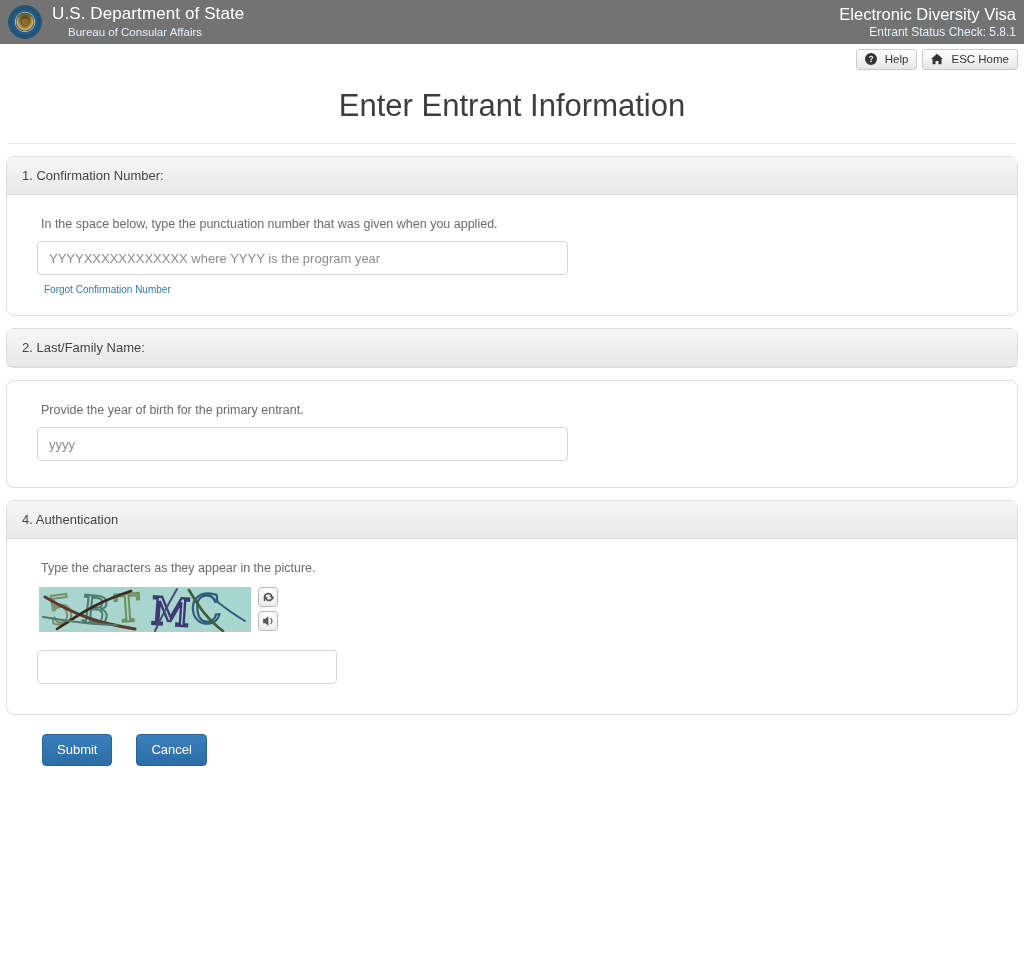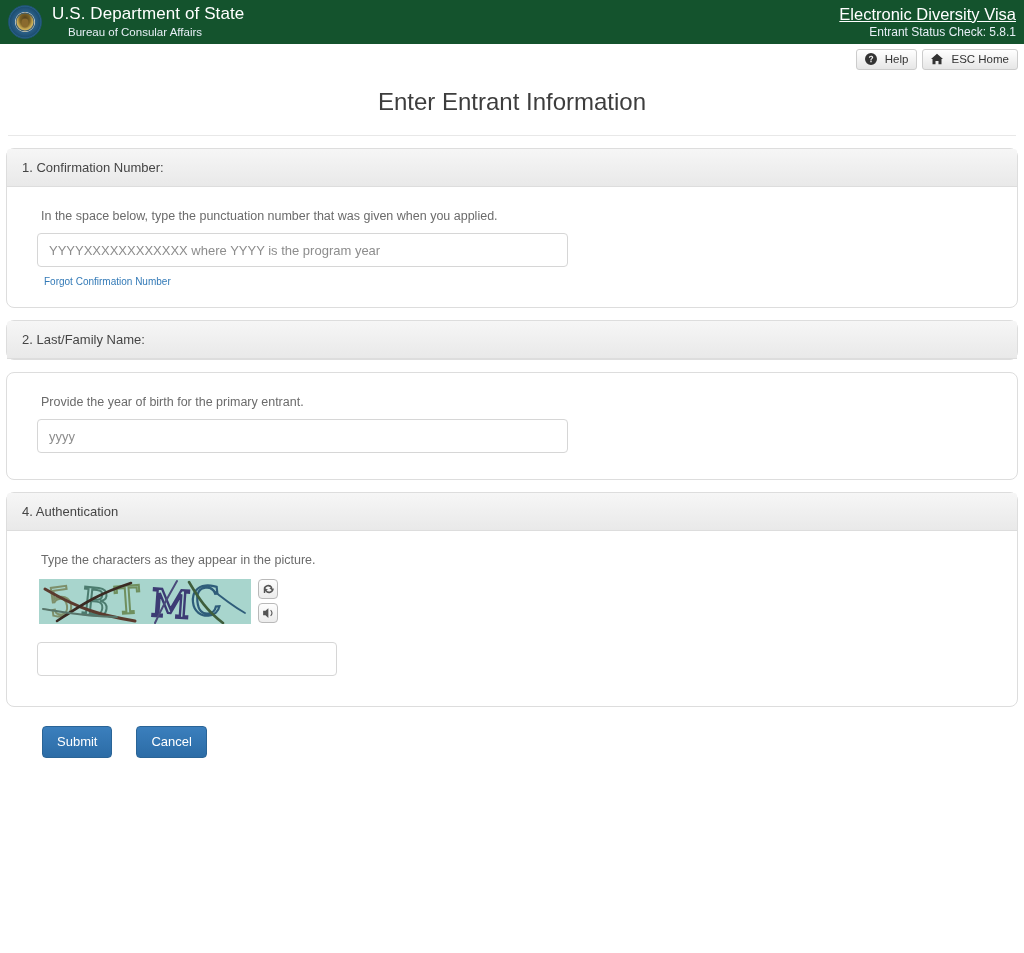--- a/index.html
+++ b/index.html
@@ -8,21 +8,21 @@
     width: 1024px; height: 953px;
     background: #ffffff;
     font-family: "Liberation Sans", sans-serif;
     color: #333;
     overflow: hidden;
   }
 
   
   .site-header {
     height: 44px;
-    background: #14532d;
+    background: #737373;
     display: flex;
     align-items: center;
     justify-content: space-between;
     padding: 0 6px 0 8px;
     position: relative;
   }
   .brand { display: flex; align-items: center; }
   .seal {
     width: 34px; height: 34px;
     border-radius: 50%;
@@ -61,21 +61,20 @@
   .brand-sub {
     color: #e7eff6;
     font-size: 11.5px;
     padding-left: 16px;
     margin-top: 2px;
   }
   .app-ident { text-align: right; line-height: 1.15; padding-right: 2px; }
   .app-title {
     color: #ffffff;
     font-size: 16.5px;
-    text-decoration: underline;
   }
   .app-version {
     color: #e7eff6;
     font-size: 12px;
     margin-top: 2px;
   }
 
   
   .utility-bar {
     height: 28px;
@@ -98,21 +97,21 @@
     cursor: pointer;
     line-height: 1.2;
     white-space: nowrap;
   }
   .ico { display: inline-block; width: 12px; height: 12px; flex: 0 0 auto; }
   .ico svg { display: block; width: 12px; height: 12px; fill: #333; }
 
   
   .page-title {
     text-align: center;
-    font-size: 24px;
+    font-size: 31px;
     font-weight: normal;
     color: #3d3d3d;
     margin: 16px 0 0 0;
     padding: 0;
   }
   .title-rule {
     border: 0;
     border-top: 1px solid #e8e8e8;
     margin: 19px 8px 0 8px;
   }

